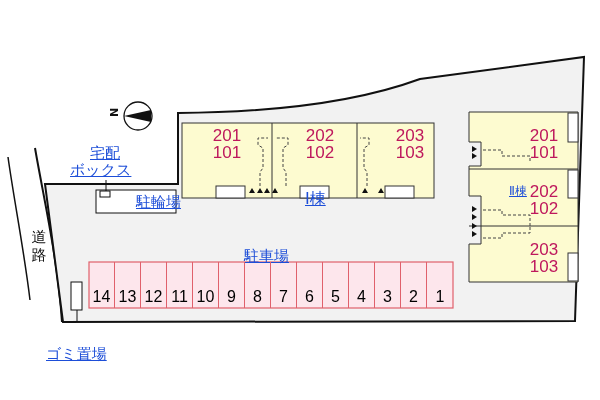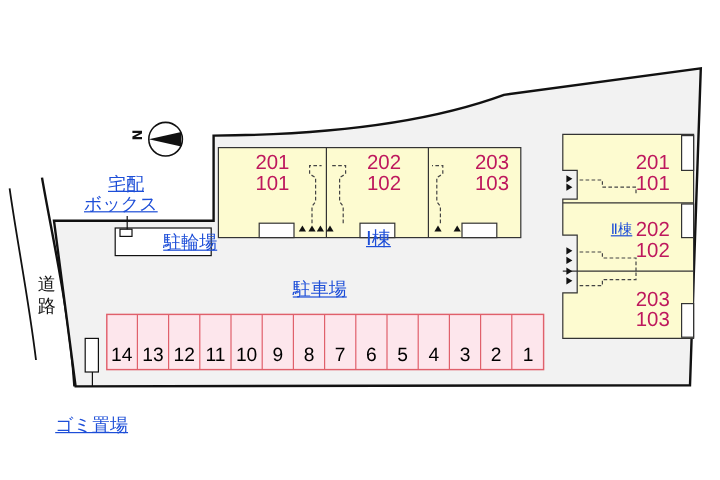--- a/index.html
+++ b/index.html
@@ -79,21 +79,21 @@
   <span class="abs" style="left:0;top:6px;font-size:11px;font-weight:bold;transform:rotate(-90deg);">N</span>
   <svg class="abs" width="36" height="34" style="left:10px;top:0;">
     <circle cx="18" cy="16" r="14" fill="#fff" stroke="#111" stroke-width="1.3"></circle>
     <polygon points="4,16 31,10 31,22" fill="#111"></polygon>
   </svg>
 </div>
 
 <div class="lbl" style="left:90px;top:145px;">宅配</div>
 <div class="lbl" style="left:70px;top:162px;">ボックス</div>
 <div class="lbl" style="left:116px;top:194px;padding-left:20px;">駐輪場</div>
-<div class="lbl" style="left:244px;top:233px;">駐車場</div>
+<div class="lbl" style="left:244px;top:248px;">駐車場</div>
 <div class="vtext" style="left:30px;top:228px;">
   <div>道</div>
   <div>路</div>
 </div>
 <div class="lbl" style="left:46px;top:346px;">ゴミ置場</div>
 
 <div class="unit" style="left:205px;top:127px;width:44px;">
   <div>201</div>
     <div>101</div>
 </div>

